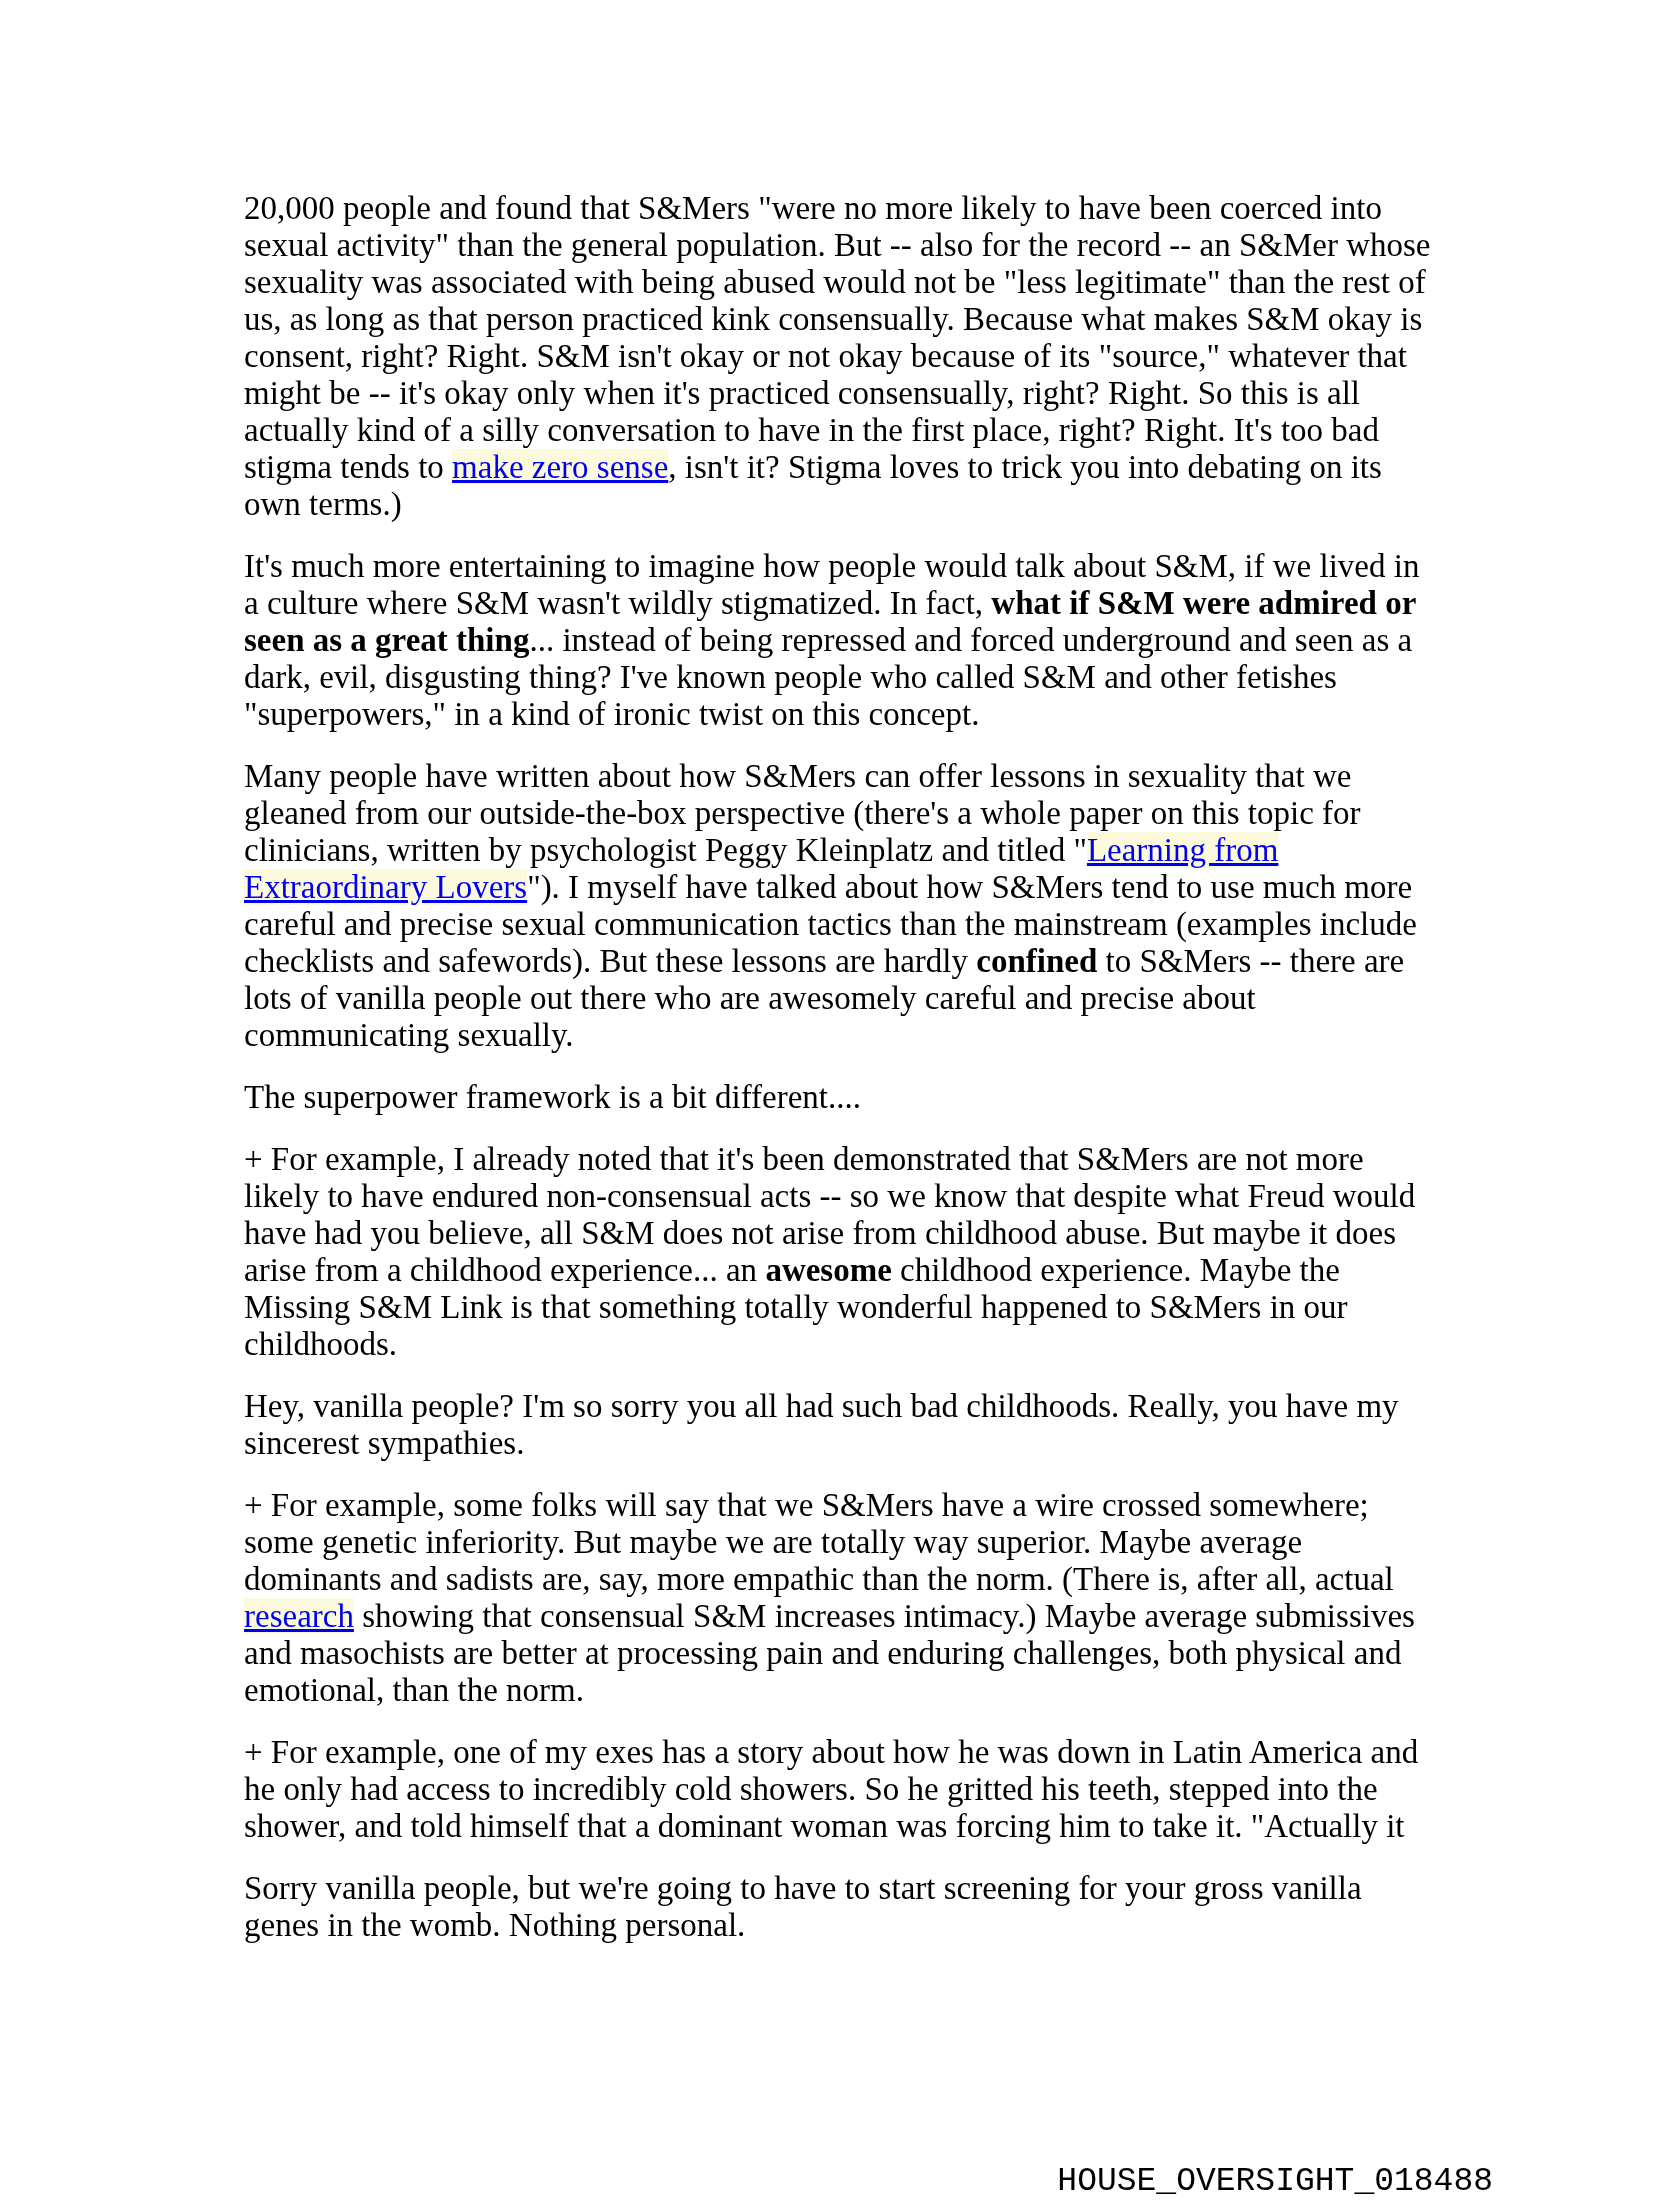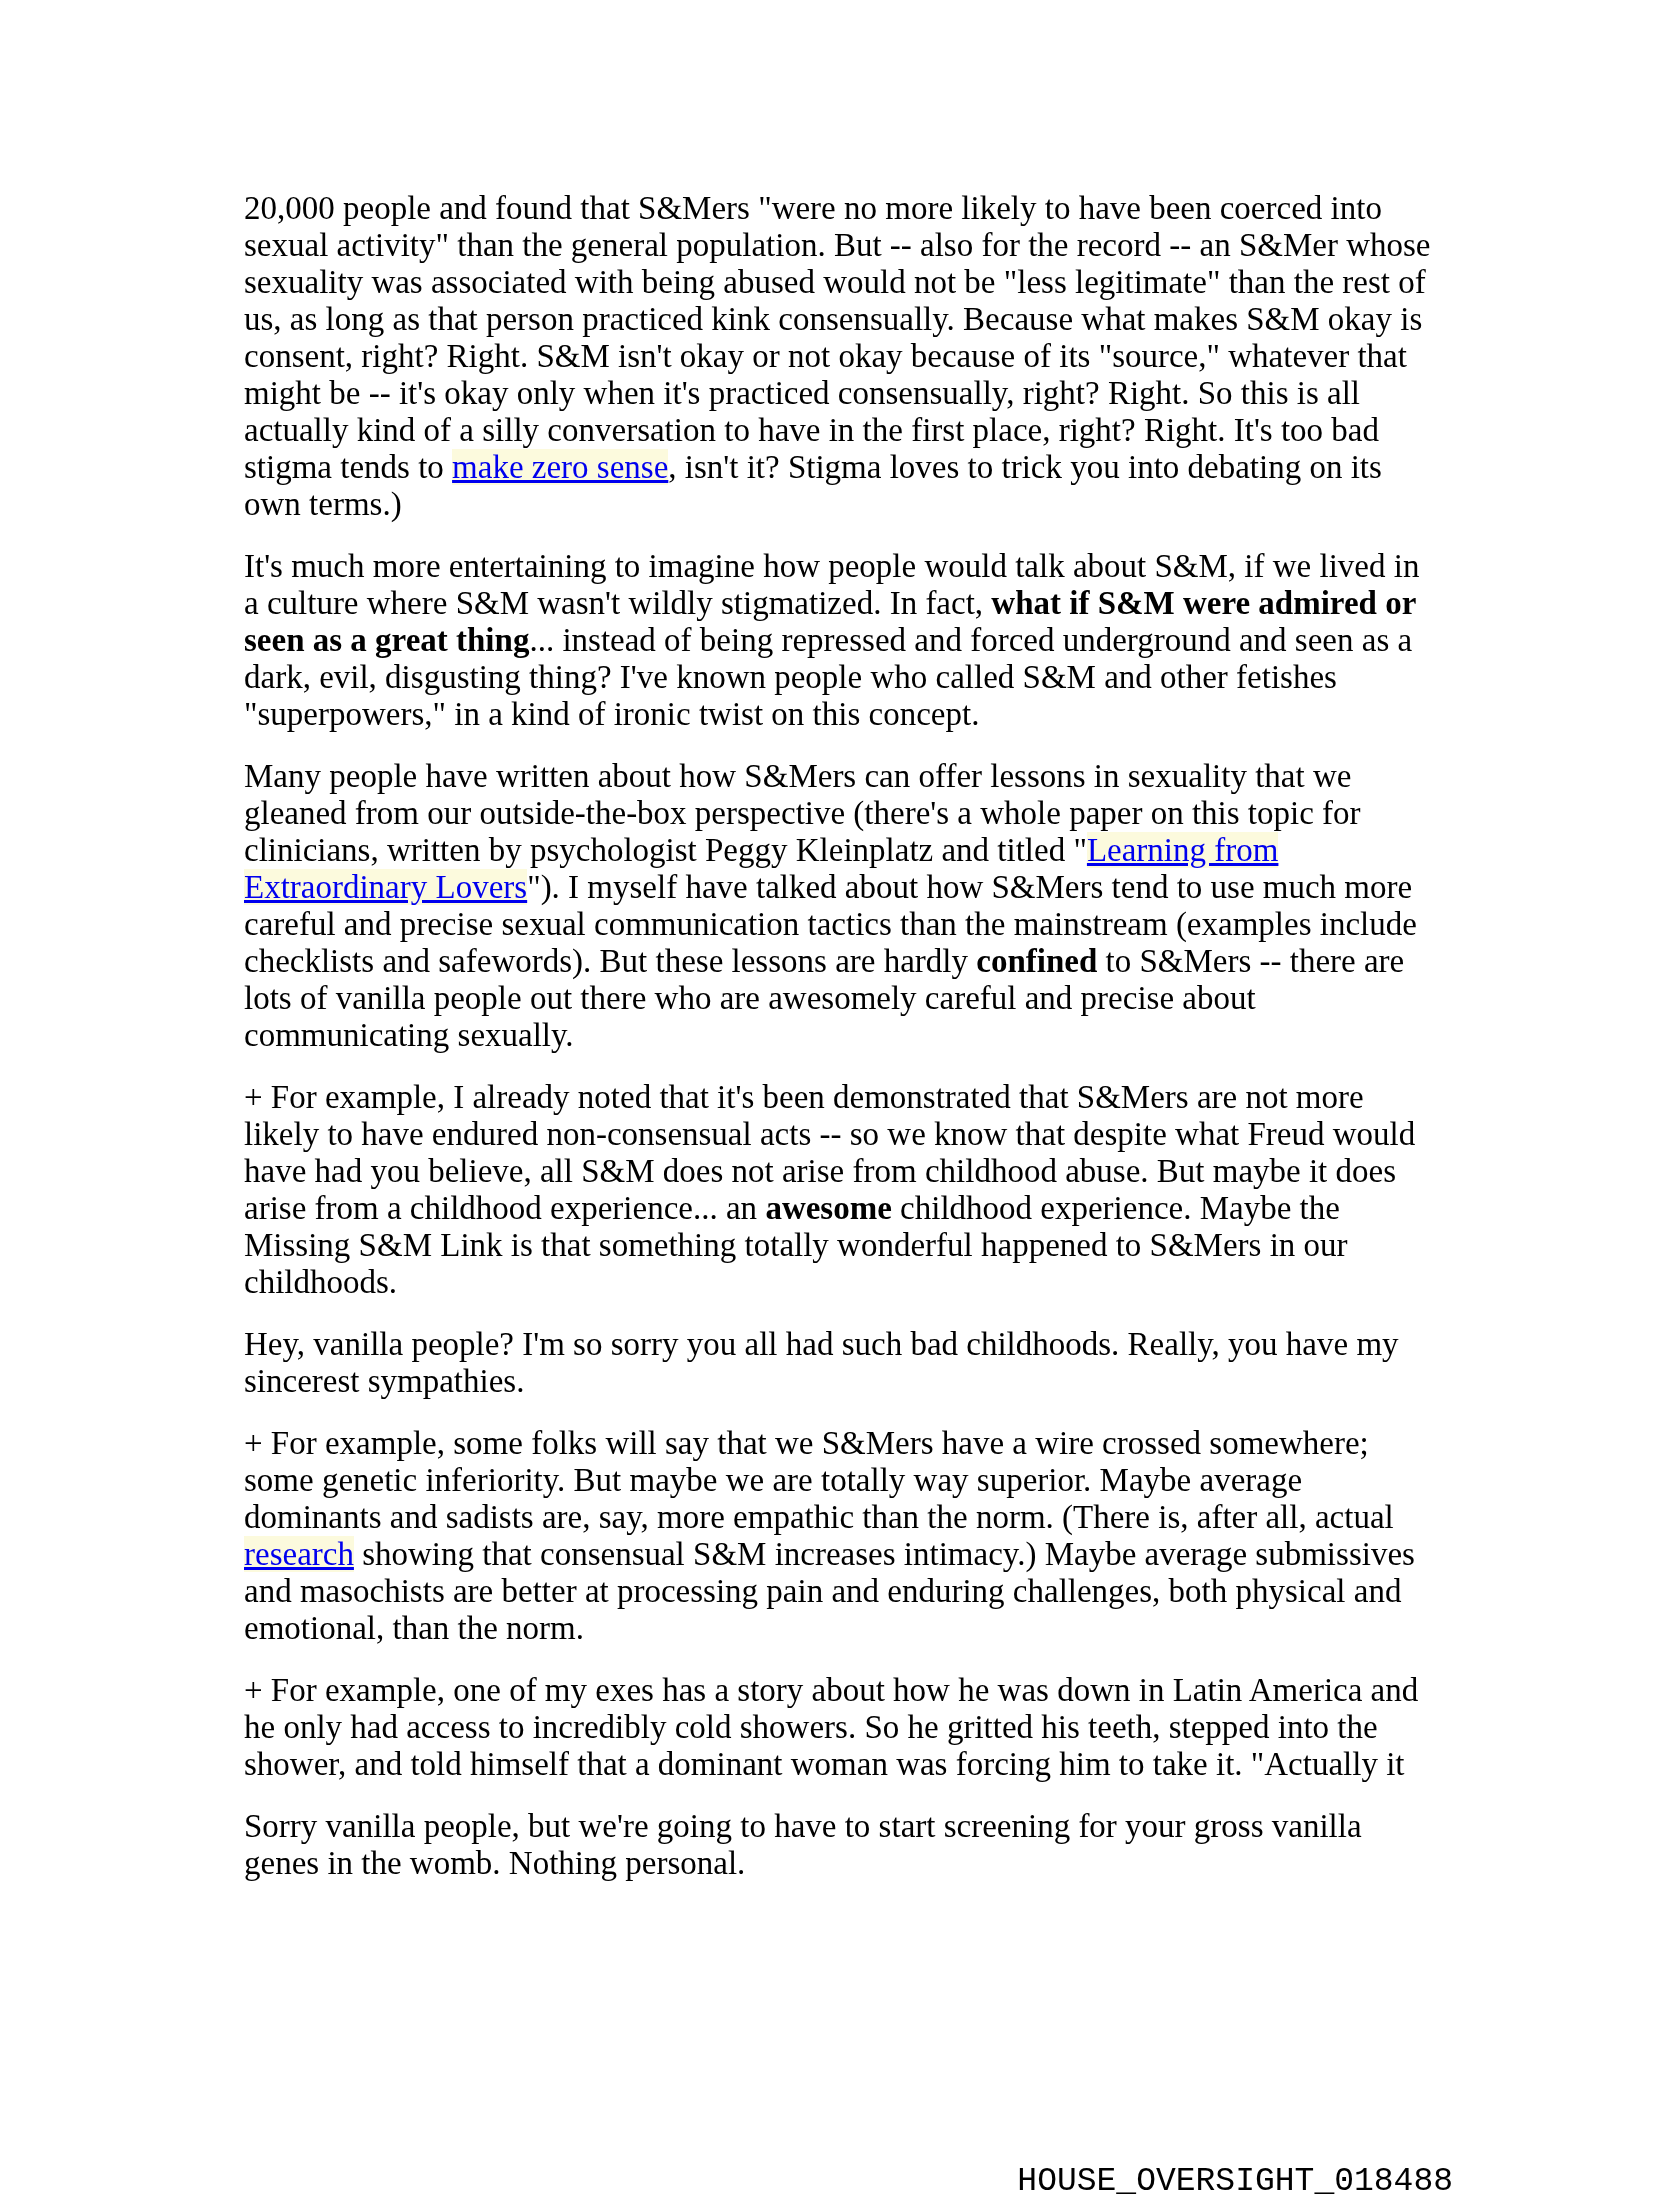--- a/index.html
+++ b/index.html
@@ -6,20 +6,21 @@
     margin: 0;
     padding: 0;
     background: #ffffff;
   }
   .page {
     position: relative;
     width: 1472px;
     height: 2205px;
     background: var(--bg, #ffffff);
     overflow: hidden;
+    padding-left: 40px;
   }
   .content {
     position: absolute;
     left: 244px;
     top: 190px;
     width: 1188px;
     font-family: "Liberation Serif", "DejaVu Serif", serif;
     font-size: 33px;
     line-height: 37px;
     color: var(--text, #000000);
@@ -52,20 +53,21 @@
   }
 </style>
 </head>
 <body>
 
 <div class="page">
   <div class="content">
       <p><span>20,000 people and found that S&amp;Mers "were no more likely to have been coerced into sexual activity" than the general population. But -- also for the record -- an S&amp;Mer whose sexuality was associated with being abused would not be "less legitimate" than the rest of us, as long as that person practiced kink consensually. Because what makes S&amp;M okay is consent, right? Right. S&amp;M isn't okay or not okay because of its "source," whatever that might be -- it's okay only when it's practiced consensually, right? Right. So this is all actually kind of a silly conversation to have in the first place, right? Right. It's too bad stigma tends to </span><a href="#" class="doclink">make zero sense</a><span>, isn't it? Stigma loves to trick you into debating on its own terms.)</span></p>
       <p><span>It's much more entertaining to imagine how people would talk about S&amp;M, if we lived in a culture where S&amp;M wasn't wildly stigmatized. In fact, </span><b>what if S&amp;M were admired or seen as a great thing</b><span>... instead of being repressed and forced underground and seen as a dark, evil, disgusting thing? I've known people who called S&amp;M and other fetishes "superpowers," in a kind of ironic twist on this concept.</span></p>
       <p><span>Many people have written about how S&amp;Mers can offer lessons in sexuality that we gleaned from our outside-the-box perspective (there's a whole paper on this topic for clinicians, written by psychologist Peggy Kleinplatz and titled "</span><a href="#" class="doclink">Learning from Extraordinary Lovers</a><span>"). I myself have talked about how S&amp;Mers tend to use much more careful and precise sexual communication tactics than the mainstream (examples include checklists and safewords). But these lessons are hardly </span><b>confined</b><span> to S&amp;Mers -- there are lots of vanilla people out there who are awesomely careful and precise about communicating sexually.</span></p>
+      <p><span>The superpower framework is a bit different....</span></p>
       <p><span>+ For example, I already noted that it's been demonstrated that S&amp;Mers are not more likely to have endured non-consensual acts -- so we know that despite what Freud would have had you believe, all S&amp;M does not arise from childhood abuse. But maybe it does arise from a childhood experience... an </span><b>awesome</b><span> childhood experience. Maybe the Missing S&amp;M Link is that something totally wonderful happened to S&amp;Mers in our childhoods.</span></p>
       <p><span>Hey, vanilla people? I'm so sorry you all had such bad childhoods. Really, you have my sincerest sympathies.</span></p>
       <p><span>+ For example, some folks will say that we S&amp;Mers have a wire crossed somewhere; some genetic inferiority. But maybe we are totally way superior. Maybe average dominants and sadists are, say, more empathic than the norm. (There is, after all, actual </span><a href="#" class="doclink">research</a><span> showing that consensual S&amp;M increases intimacy.) Maybe average submissives and masochists are better at processing pain and enduring challenges, both physical and emotional, than the norm.</span></p>
       <p><span>+ For example, one of my exes has a story about how he was down in Latin America and he only had access to incredibly cold showers. So he gritted his teeth, stepped into the shower, and told himself that a dominant woman was forcing him to take it. "Actually it</span></p>
       <p><span>Sorry vanilla people, but we're going to have to start screening for your gross vanilla genes in the womb. Nothing personal.</span></p>
     </div>
   <div class="bates">HOUSE_OVERSIGHT_018488</div>
 </div>
 
 

